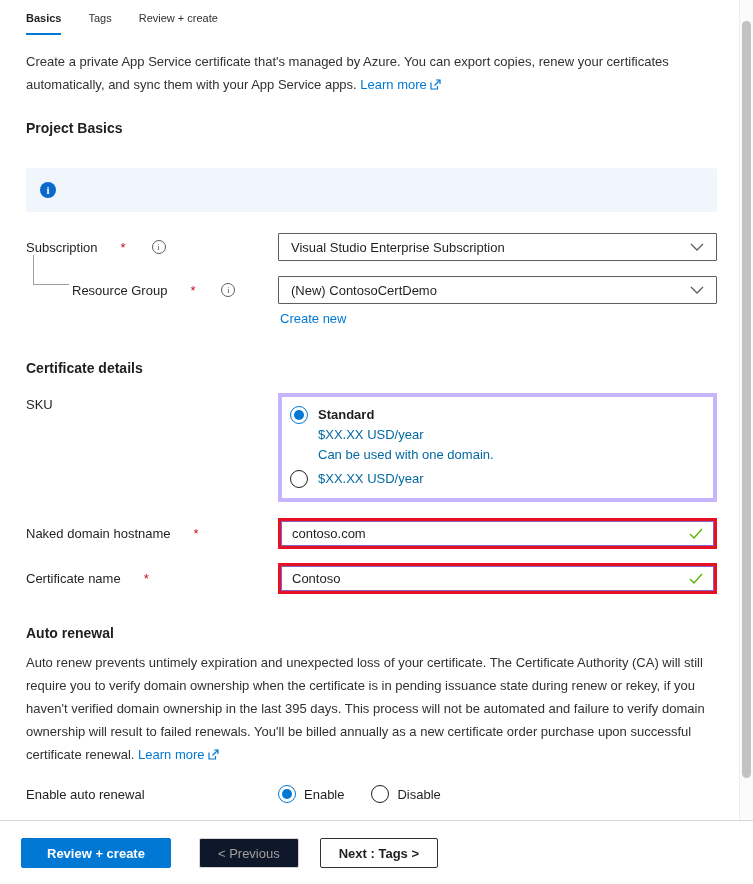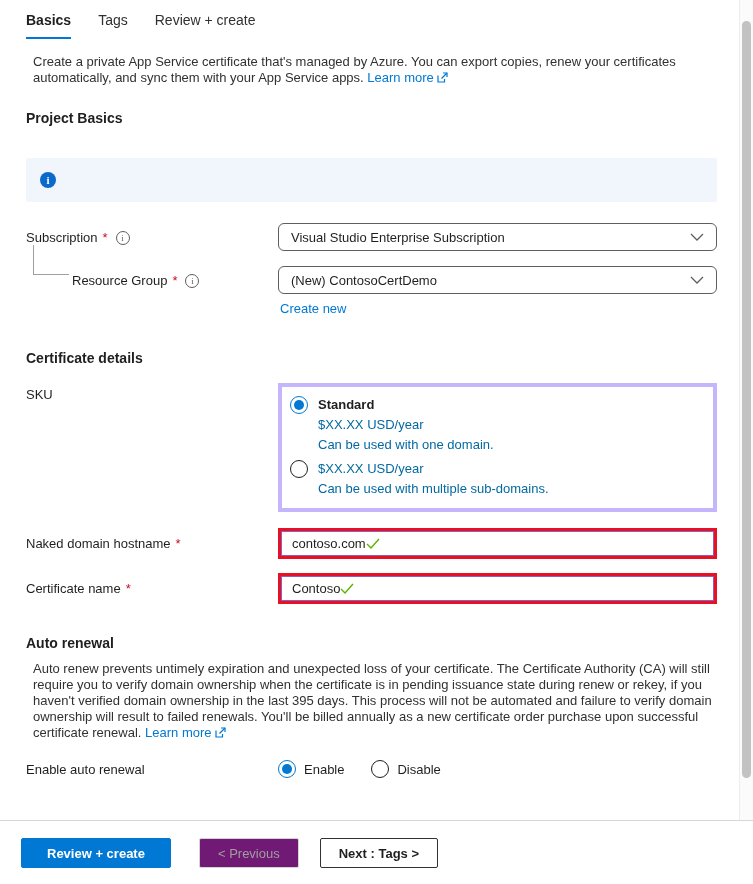--- a/index.html
+++ b/index.html
@@ -8,26 +8,26 @@
     background: #ffffff;
     font-family: "Liberation Sans", "DejaVu Sans", sans-serif;
     color: #323130;
     overflow: hidden;
     position: relative;
   }
   .page { position: relative; width: 753px; height: 884px; }
   .content { padding: 12px 36px 0 26px; }
 
   
-  .tabs { display: flex; gap: 27px; font-size: 14px; }
+  .tabs { display: flex; gap: 27px; font-size: 11px; }
   .tab { padding-bottom: 9px; color: #323130; cursor: pointer; }
   .tab.active { font-weight: bold; border-bottom: 2px solid #0078d4; color: #201f1e; }
 
   
-  p.body-text { font-size: 13px; line-height: 16px; color: #323130; margin-left: 7px; }
+  p.body-text { font-size: 13px; line-height: 23px; color: #323130; }
   .intro { margin-top: 15px; max-width: 668px; }
   h3.section-heading { font-size: 14px; font-weight: bold; color: #201f1e; margin-top: 24px; }
   .pd-desc { margin-top: 9px; max-width: 668px; }
   a.link { color: #0078d4; text-decoration: none; cursor: pointer; white-space: nowrap; }
   .ext-icon { margin-left: 3px; vertical-align: -1px; }
 
   
   .banner {
     margin-top: 32px;
     width: 691px; min-height: 44px;
@@ -43,34 +43,34 @@
     font-size: 11px; font-weight: bold; font-family: "Liberation Serif", serif;
     display: inline-flex; align-items: center; justify-content: center;
     margin-right: 11px; flex: 0 0 16px;
   }
 
   
   .form-row { display: flex; align-items: center; }
   .form-label {
     width: 252px; flex: 0 0 252px;
     font-size: 13px; color: #201f1e;
-    display: flex; align-items: flex-end; gap: 5px;
+    display: flex; align-items: center; gap: 23px;
   }
   .req { color: #c50f1f; }
   .info-badge {
     width: 14px; height: 14px; border-radius: 50%;
     border: 1px solid #605e5c; color: #605e5c;
     font-size: 9px; font-family: "Liberation Serif", serif;
     display: inline-flex; align-items: center; justify-content: center;
     margin-left: 3px; cursor: pointer;
   }
 
   .select {
     width: 440px; height: 28px;
-    border: 1px solid #605e5c; border-radius: 6px;
+    border: 1px solid #605e5c; border-radius: 1px;
     background: #ffffff;
     display: flex; align-items: center; justify-content: space-between;
     padding: 0 12px; font-size: 13px; color: #201f1e;
     cursor: pointer;
   }
   .sub-group { position: relative; margin-top: 21px; }
   .connector {
     position: absolute; left: 7px; top: 22px;
     width: 36px; height: 30px;
     border-left: 1px solid #a19f9d;
@@ -105,21 +105,21 @@
   .radio.selected::after {
     content: ""; position: absolute; left: 3px; top: 3px; right: 3px; bottom: 3px;
     border-radius: 50%; background: #0078d4;
   }
 
   
   .input-row { margin-top: 16px; }
   .red-wrap { border: 3px solid #e81123; width: 440px; }
   .text-input {
     border: 1px solid #8661c5; background: #ffffff;
-    height: 25px; display: flex; align-items: center; justify-content: flex-start;
+    height: 25px; display: flex; align-items: center; justify-content: space-between;
     padding: 0 10px; font-size: 13px; color: #201f1e;
   }
 
   
   .renew-desc { margin-top: 10px; max-width: 694px; }
   .enable-row { margin-top: 19px; }
   .radio-group { display: flex; align-items: center; gap: 8px; font-size: 13px; }
   .radio-group .radio { margin-top: 0; }
   .radio-label { margin-right: 19px; color: #201f1e; }
 
@@ -128,21 +128,21 @@
   .footer { position: absolute; left: 21px; top: 838px; display: flex; align-items: center; }
   .btn {
     height: 30px; font-size: 13px; border-radius: 2px;
     font-family: "Liberation Sans", sans-serif; cursor: pointer;
   }
   .btn.primary {
     background: #0078d4; color: #ffffff; font-weight: bold;
     border: 1px solid #0078d4; padding: 0 25px; margin-right: 28px;
   }
   .btn.secondary {
-    background: #701a75; color: #a19f9d;
+    background: #0f172a; color: #a19f9d;
     border: 1px solid #d6d4d2; padding: 0 18px; margin-right: 21px;
   }
   .btn.outline {
     background: #ffffff; color: #201f1e; font-weight: bold;
     border: 1px solid #323130; padding: 0 18px;
   }
 
   
   .scrollbar {
     position: absolute; right: 0; top: 0;
@@ -227,21 +227,20 @@
           <div class="sku-texts">
             <div class="sku-name">Standard</div>
             <div class="sku-line">$XX.XX USD/year</div>
             <div class="sku-line">Can be used with one domain.</div>
           </div>
         </div>
         <div class="sku-option">
           <span class="radio"></span>
           <div class="sku-texts">
             <div class="sku-line">$XX.XX USD/year</div>
-            <div class="sku-line">Can be used with multiple sub-domains.</div>
           </div>
         </div>
       </div>
     </div>
 
     <div class="form-row input-row">
       <div class="form-label">
         <span>Naked domain hostname</span>
           <span class="req">*</span>
       </div>

